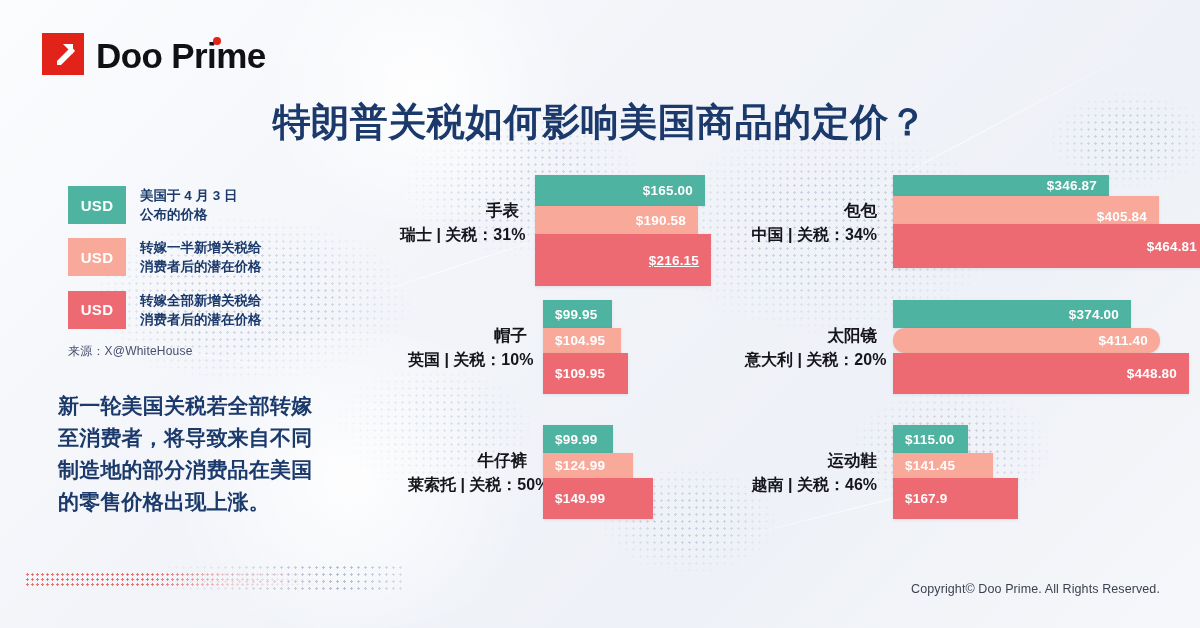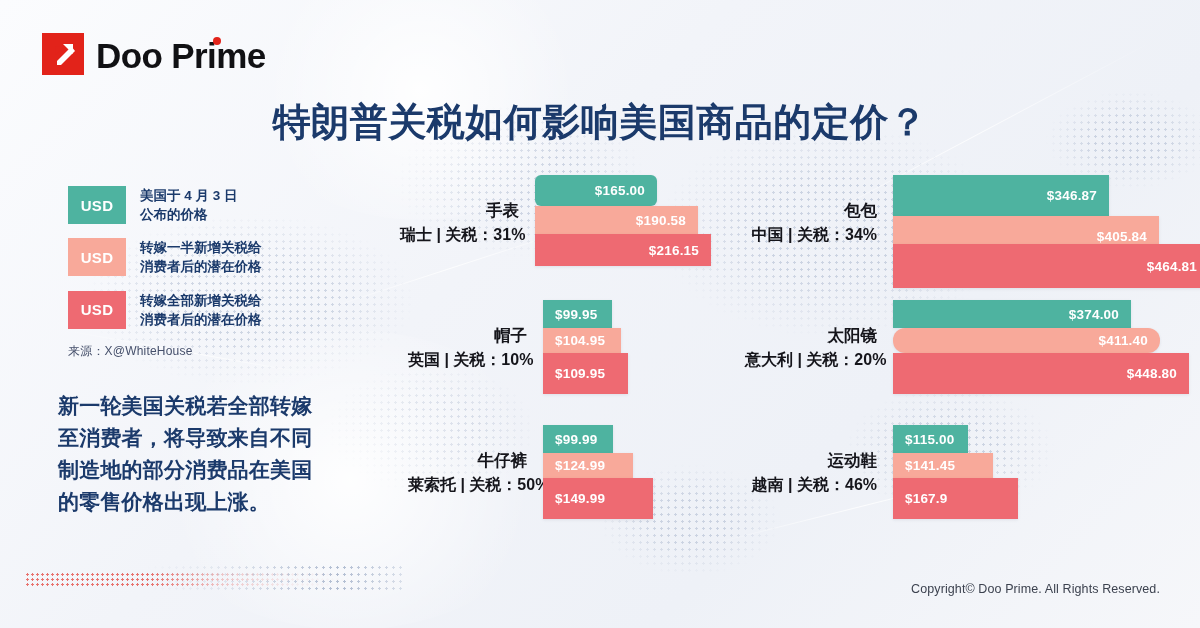--- a/index.html
+++ b/index.html
@@ -323,27 +323,27 @@
 的零售价格出现上涨。</div>
 
   <div class="chart">
     <div class="chart-col col-left" id="col-left">
         <div class="grp" style="top: 0px; left: 0px;">
           <div class="grp-labels" style="width: 135px;">
             <div class="grp-name">手表</div>
             <div class="grp-origin">瑞士 | 关税：31%</div>
           </div>
           <div class="grp-bars">
-            <div class="bar align-right" style="background: rgb(78, 179, 160); width: 122px; height: 31px; border-radius: 6px;">
+            <div class="bar align-right" style="background: rgb(78, 179, 160); width: 170px; height: 31px;">
               <span>$165.00</span>
             </div>
             <div class="bar align-right" style="background: rgb(248, 169, 154); width: 163px; height: 28px; padding-left: 28px;">
               <span>$190.58</span>
             </div>
-            <div class="bar align-right" style="background: rgb(238, 106, 114); width: 176px; height: 32px;">
+            <div class="bar align-right" style="background: rgb(238, 106, 114); width: 176px; height: 52px; text-decoration: underline;">
               <span>$216.15</span>
             </div>
           </div>
         </div>
         <div class="grp" style="top: 125px; left: 8px;">
           <div class="grp-labels" style="width: 135px;">
             <div class="grp-name">帽子</div>
             <div class="grp-origin">英国 | 关税：10%</div>
           </div>
           <div class="grp-bars">
@@ -376,21 +376,21 @@
           </div>
         </div>
       </div>
     <div class="chart-col col-right" id="col-right">
         <div class="grp" style="top: 0px; left: 0px;">
           <div class="grp-labels" style="width: 148px;">
             <div class="grp-name">包包</div>
             <div class="grp-origin">中国 | 关税：34%</div>
           </div>
           <div class="grp-bars">
-            <div class="bar align-right" style="background: rgb(78, 179, 160); width: 216px; height: 41px; padding-left: 16px;">
+            <div class="bar align-right" style="background: rgb(78, 179, 160); width: 216px; height: 21px; padding-left: 16px;">
               <span>$346.87</span>
             </div>
             <div class="bar align-right" style="background: rgb(248, 169, 154); width: 266px; height: 28px; align-items: flex-end;">
               <span>$405.84</span>
             </div>
             <div class="bar align-right" style="background: rgb(238, 106, 114); width: 316px; height: 44px;">
               <span>$464.81</span>
             </div>
           </div>
         </div>

